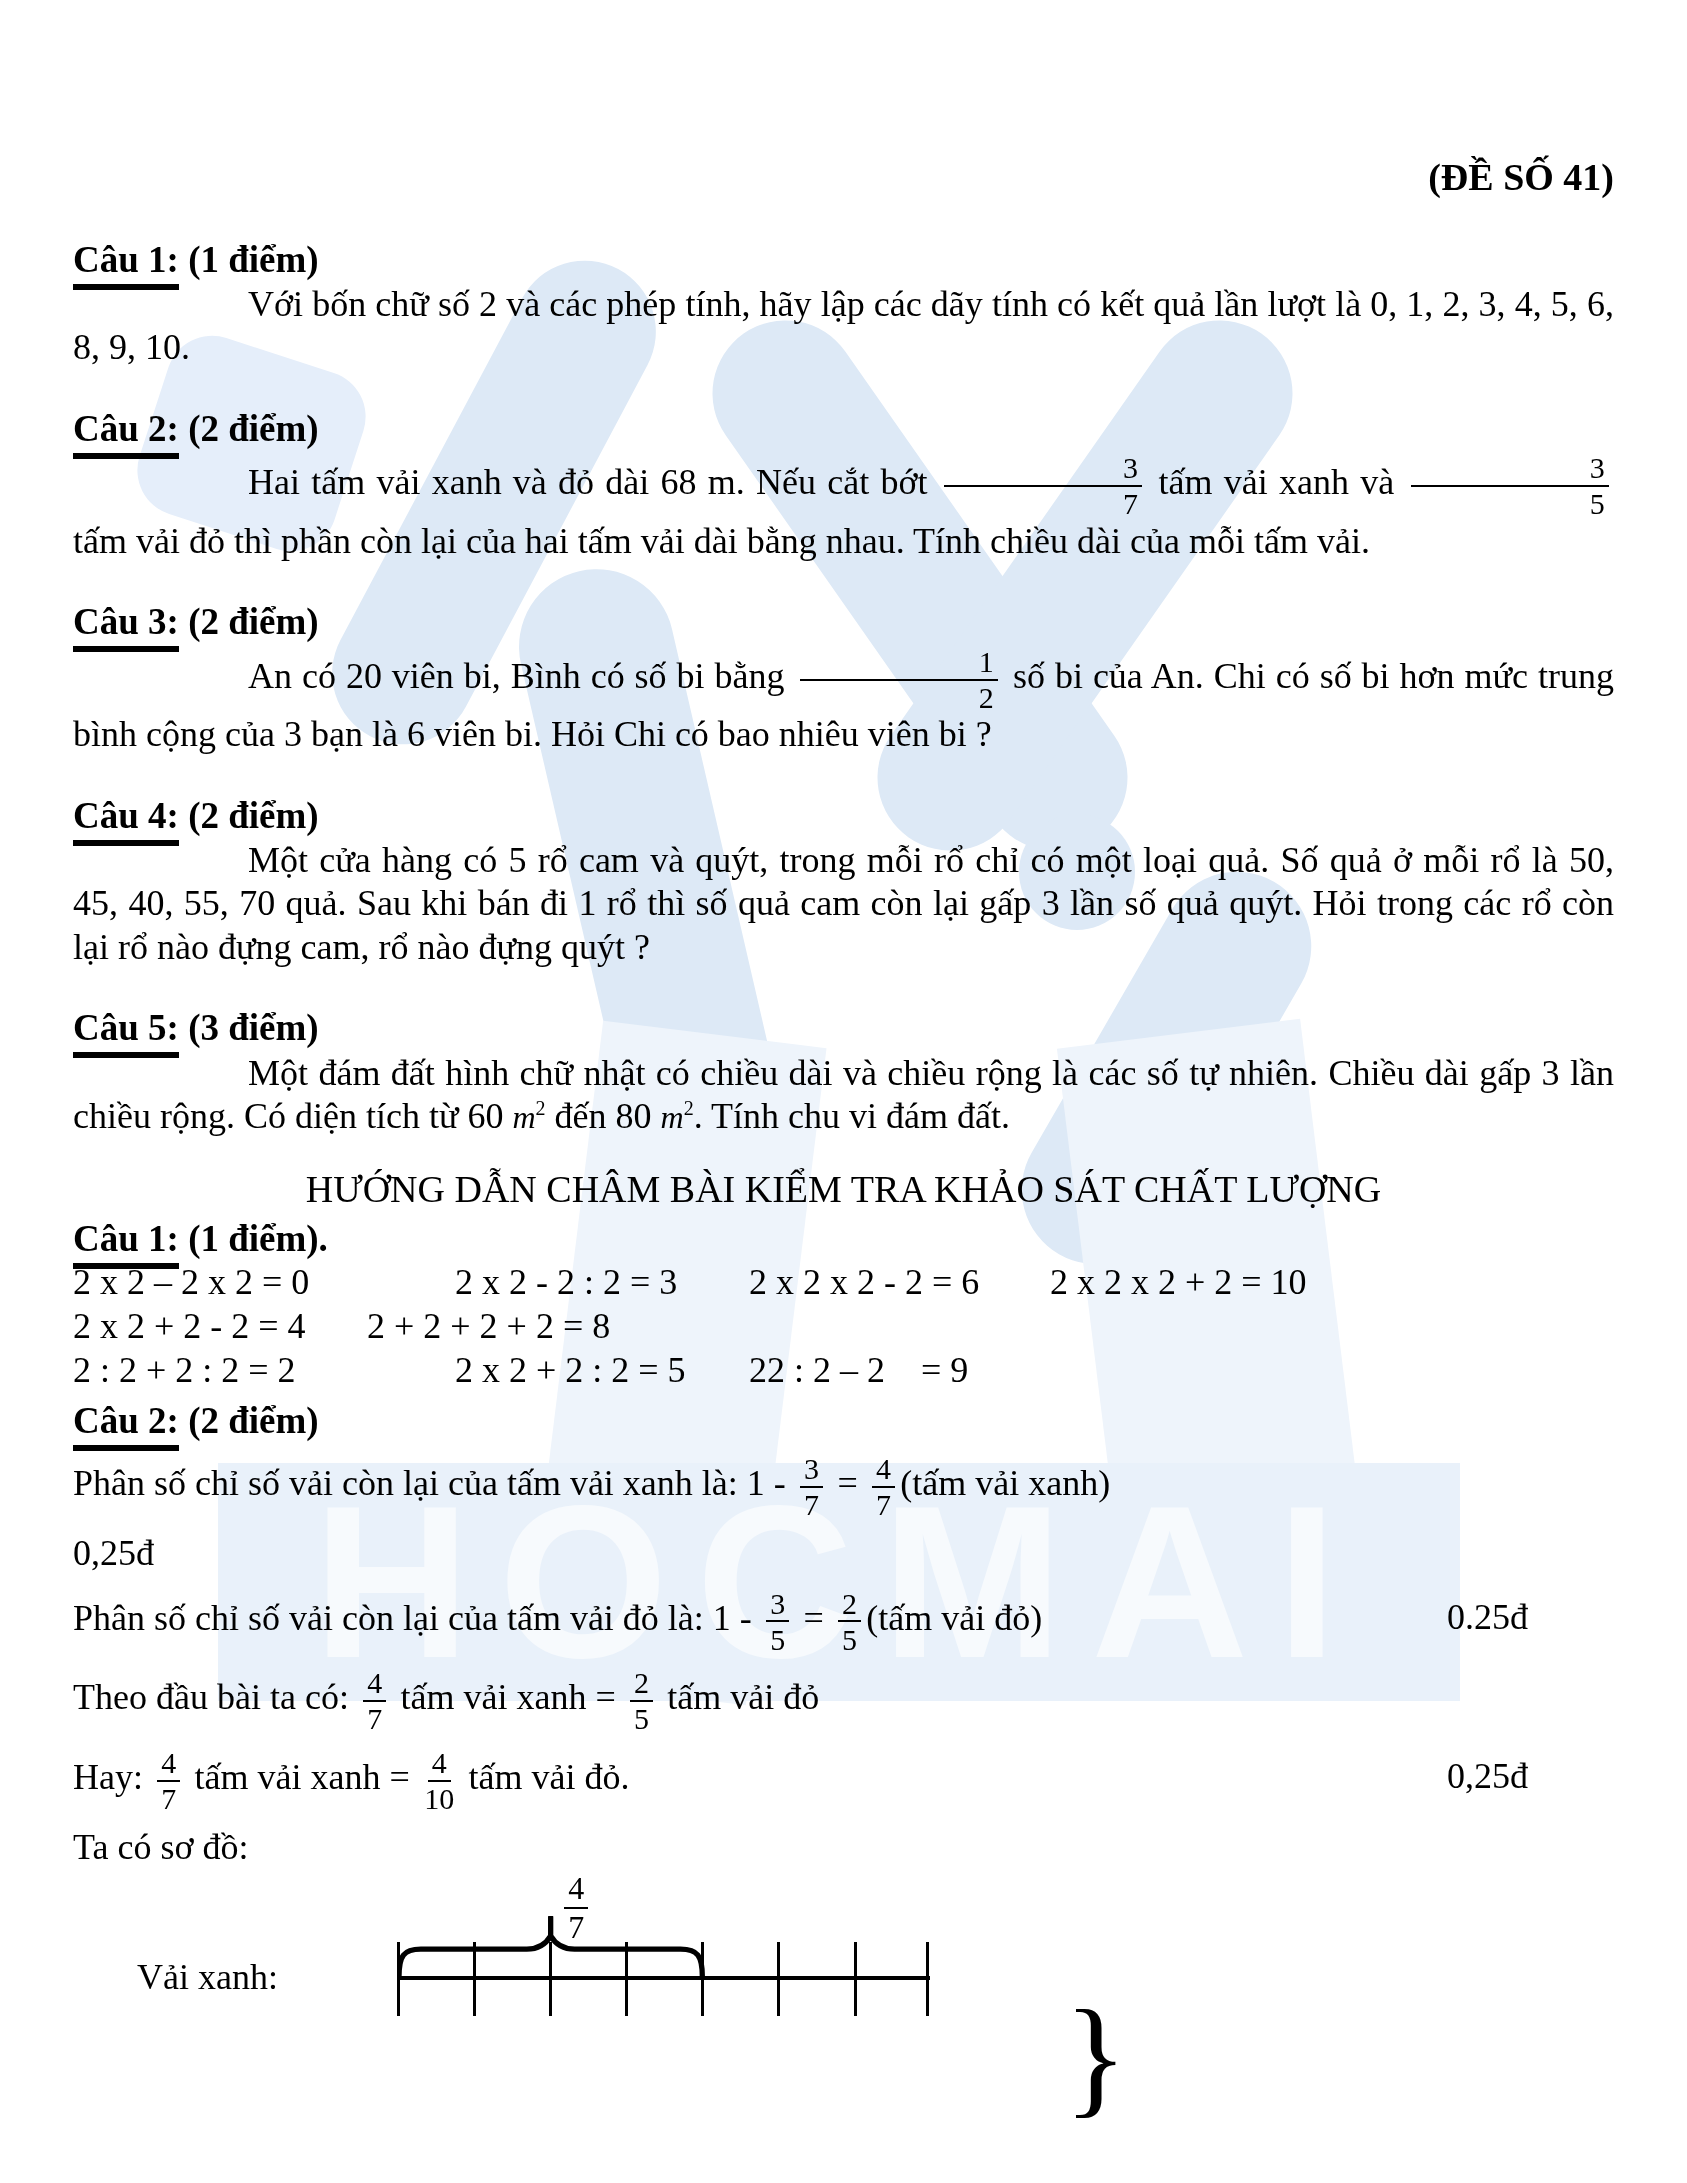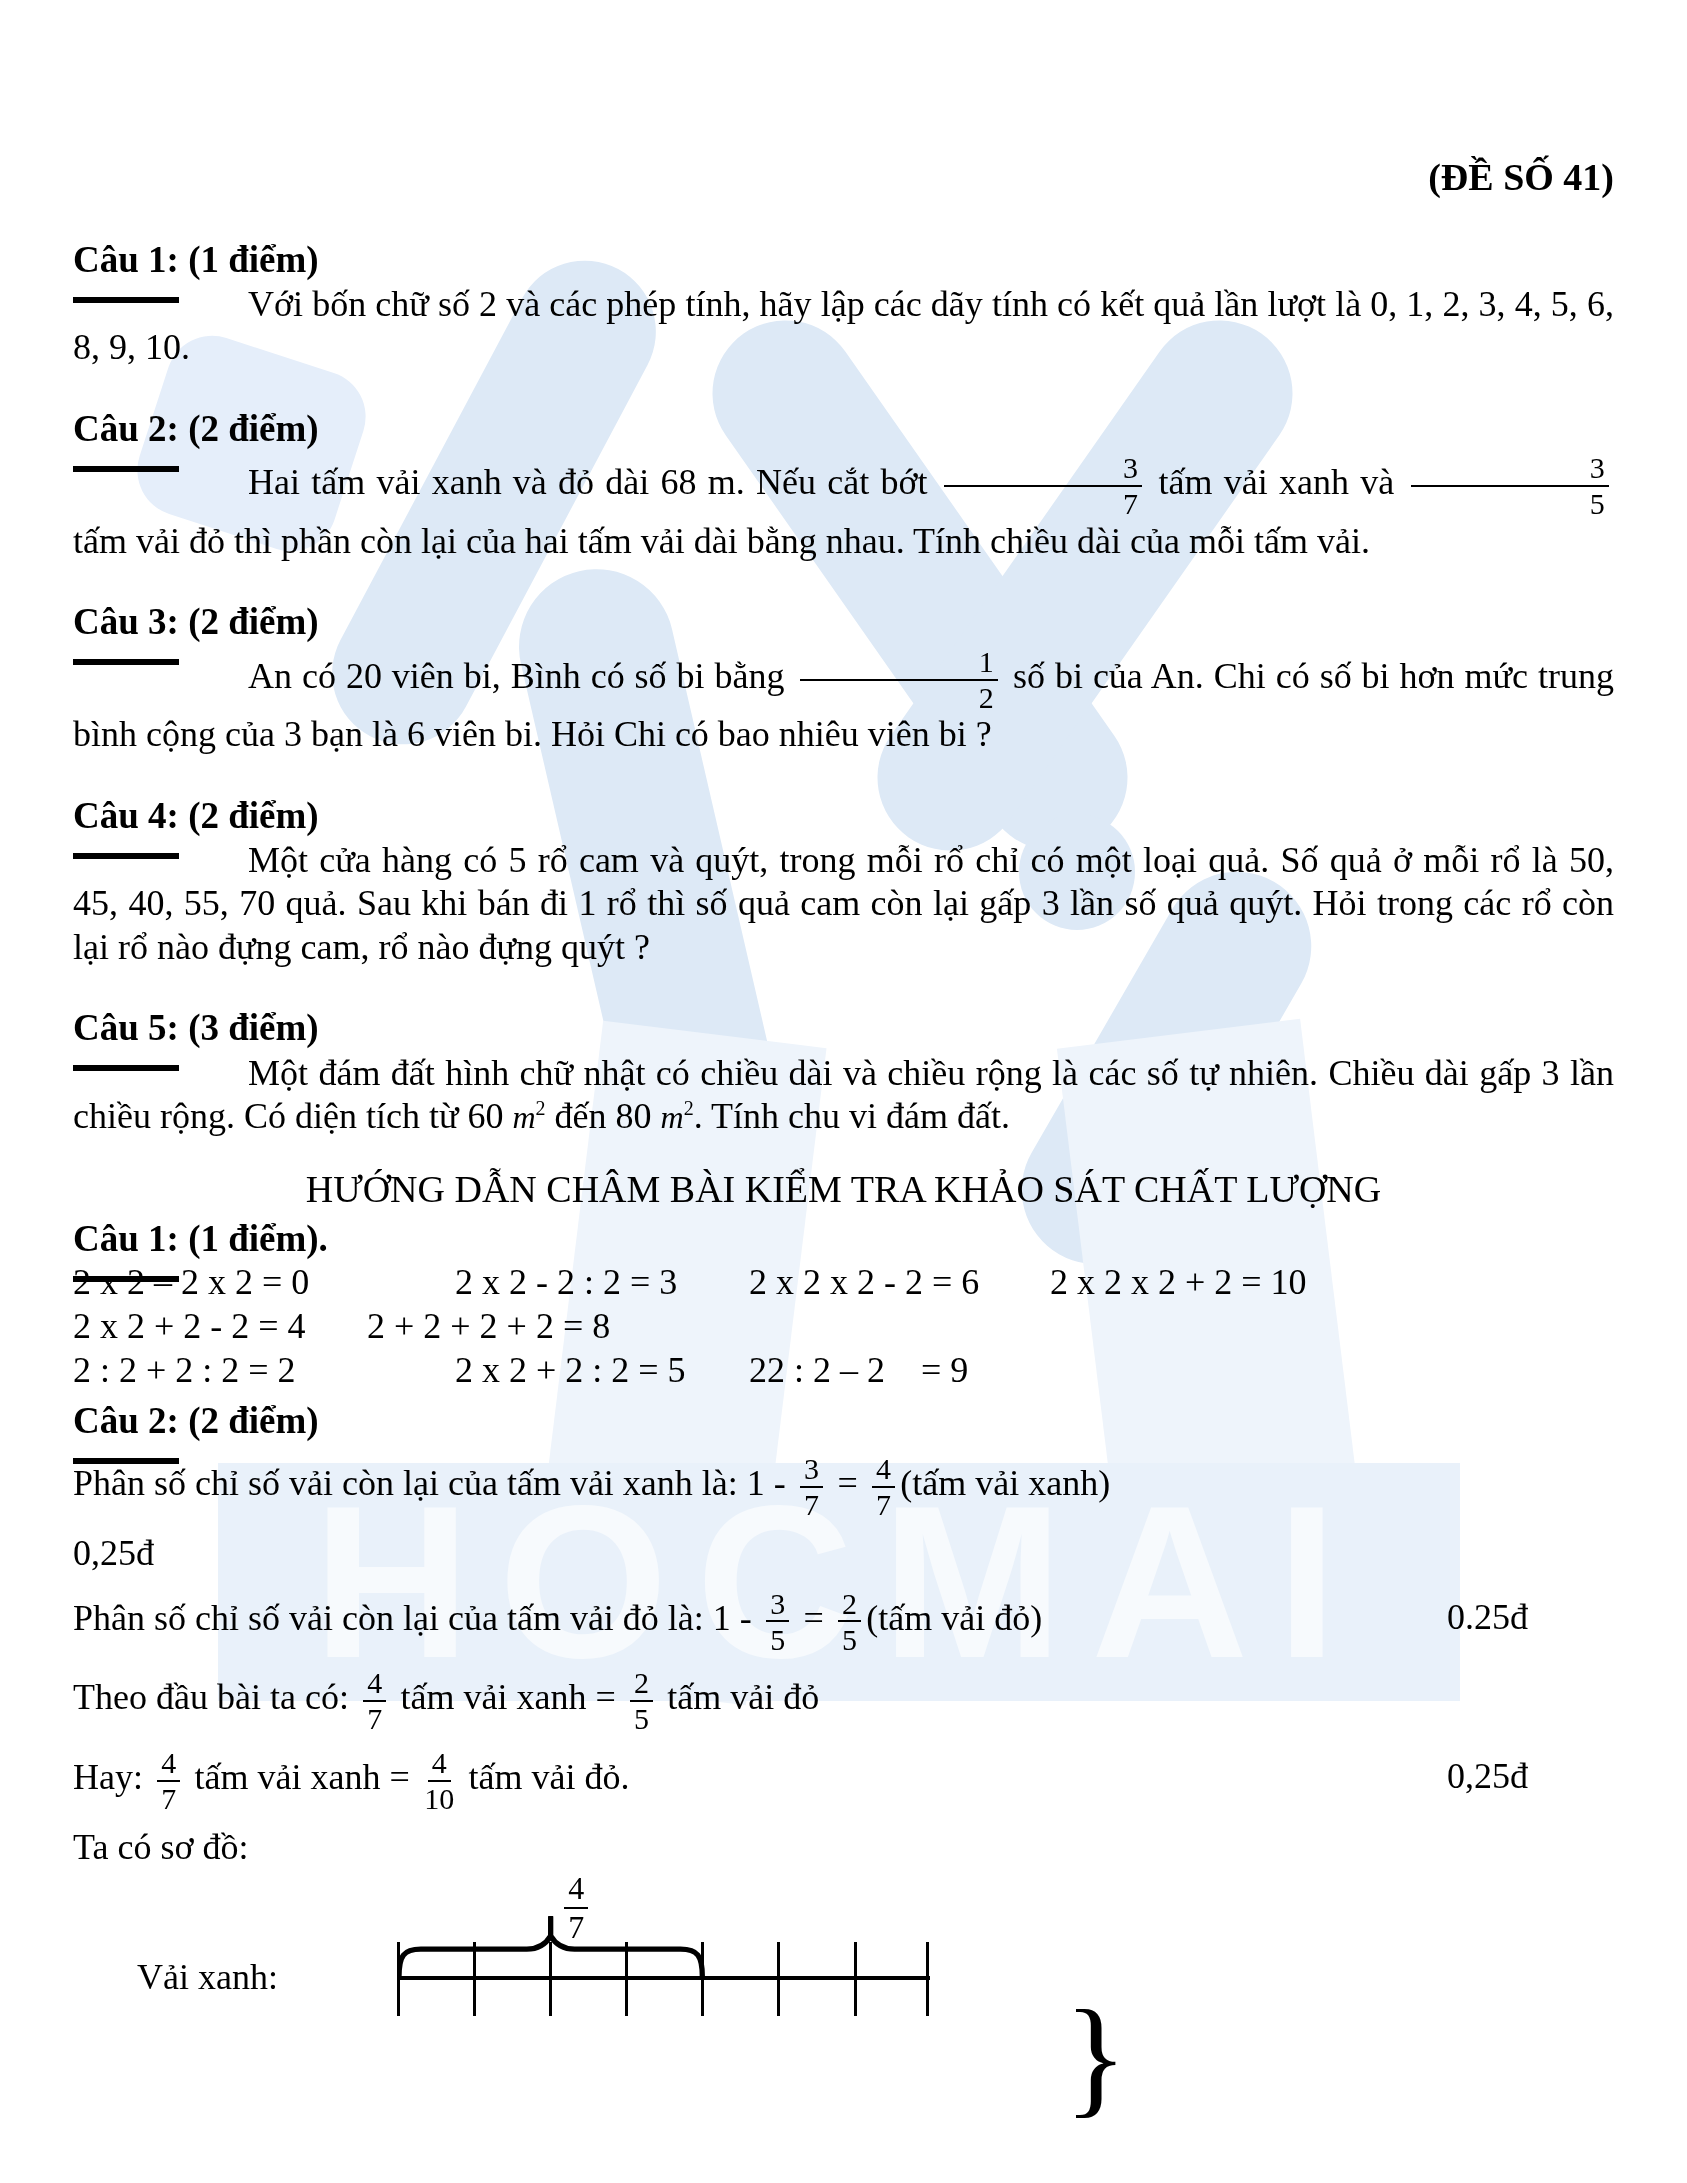--- a/index.html
+++ b/index.html
@@ -19,21 +19,21 @@
   .wm-s9{left:1085px;top:1032px;width:245px;height:476px;background:#eef4fb;transform:rotate(-7deg);}
   .wm-band{position:absolute;left:218px;top:1463px;width:1242px;height:238px;background:#e9f1fa;}
   .wm-word{width:100%;height:100%;display:flex;align-items:center;justify-content:center;
            font-family:"Liberation Sans",sans-serif;font-weight:bold;font-size:218px;
            letter-spacing:28px;color:#f7fafd;}
   
   .content{position:relative;z-index:1;padding:155px 73px 0 73px;}
   .title{margin:0 0 5.3px 0;text-align:right;font-weight:bold;font-size:38px;line-height:1.2;}
   .qhead{margin:37px 0 1.3px 0;font-size:37px;font-weight:bold;line-height:1.2;}
   .qhead:first-of-type{margin-top:9.3px;}
-  .u{border-bottom:6px solid #000;padding-bottom:17px;text-align:right;}
+  .u{border-bottom:6px solid #000;padding-bottom:4px;text-align:right;}
   .qpara{margin:0;font-size:36px;line-height:1.2;text-align:justify;text-indent:175px;}
   .frac{display:inline-flex;flex-direction:column;align-items:center;vertical-align:middle;
         font-size:30px;line-height:1.05;margin:0 5.3px;}
   .frac .num{border-bottom:2.6px solid #000;padding:0 4px 1.3px 4px;}
   .frac .den{padding-top:1.3px;}
   .msup{font-style:italic;font-size:32px;}
   sup{font-size:20px;}
   .hd-heading{margin:29px 0 0 0;text-align:center;font-weight:normal;font-size:38px;line-height:1.2;}
   .ahead{margin:4px 0 0 0;font-size:37px;font-weight:bold;line-height:1.2;}
   .eq-row{display:flex;font-size:36px;line-height:1.22;}

